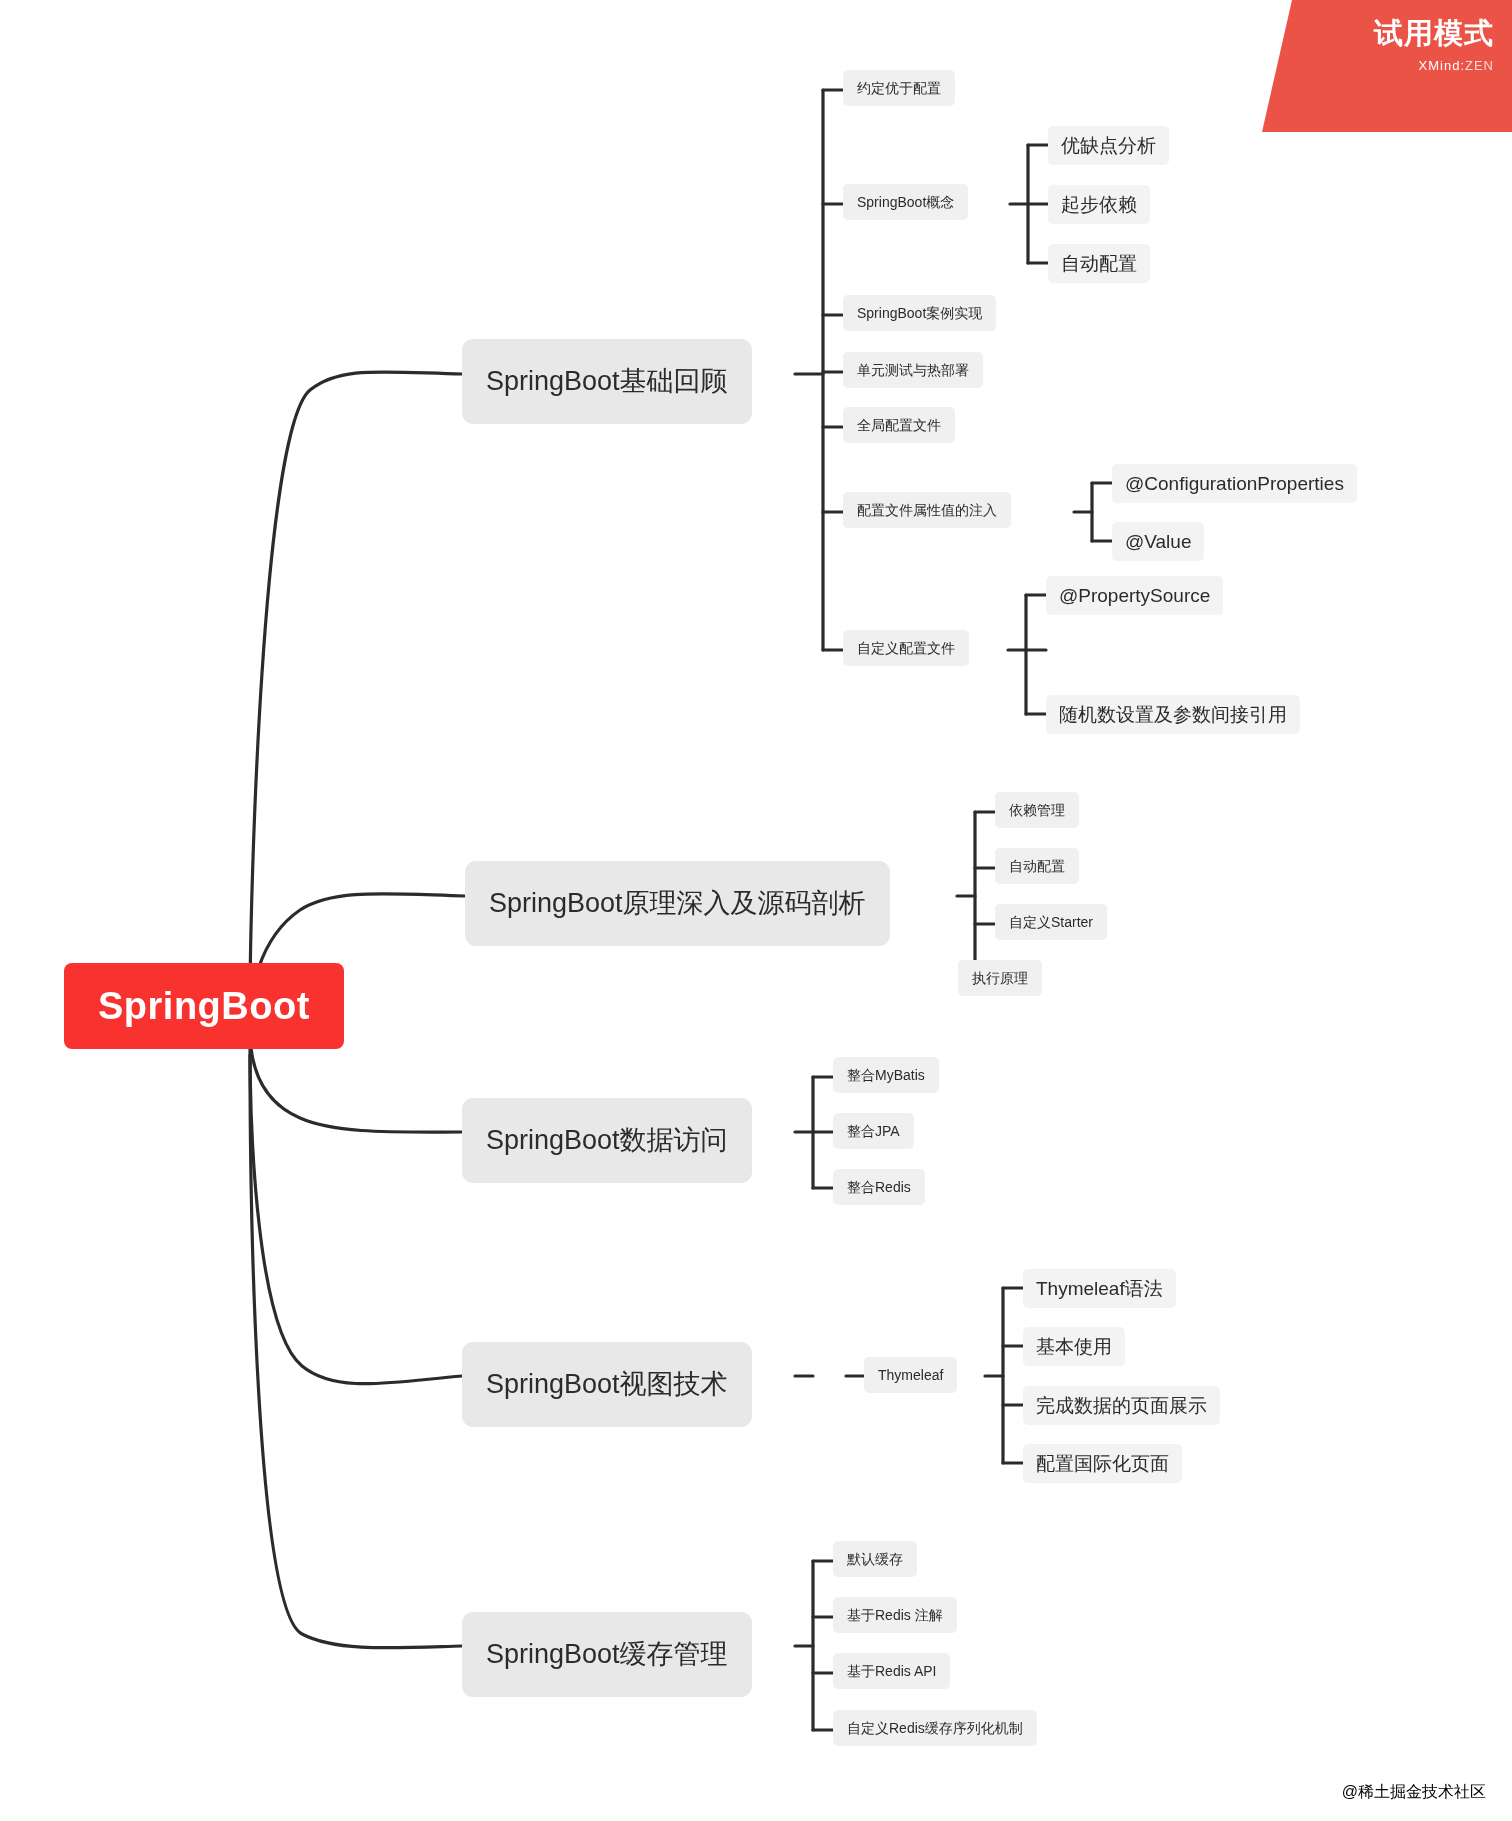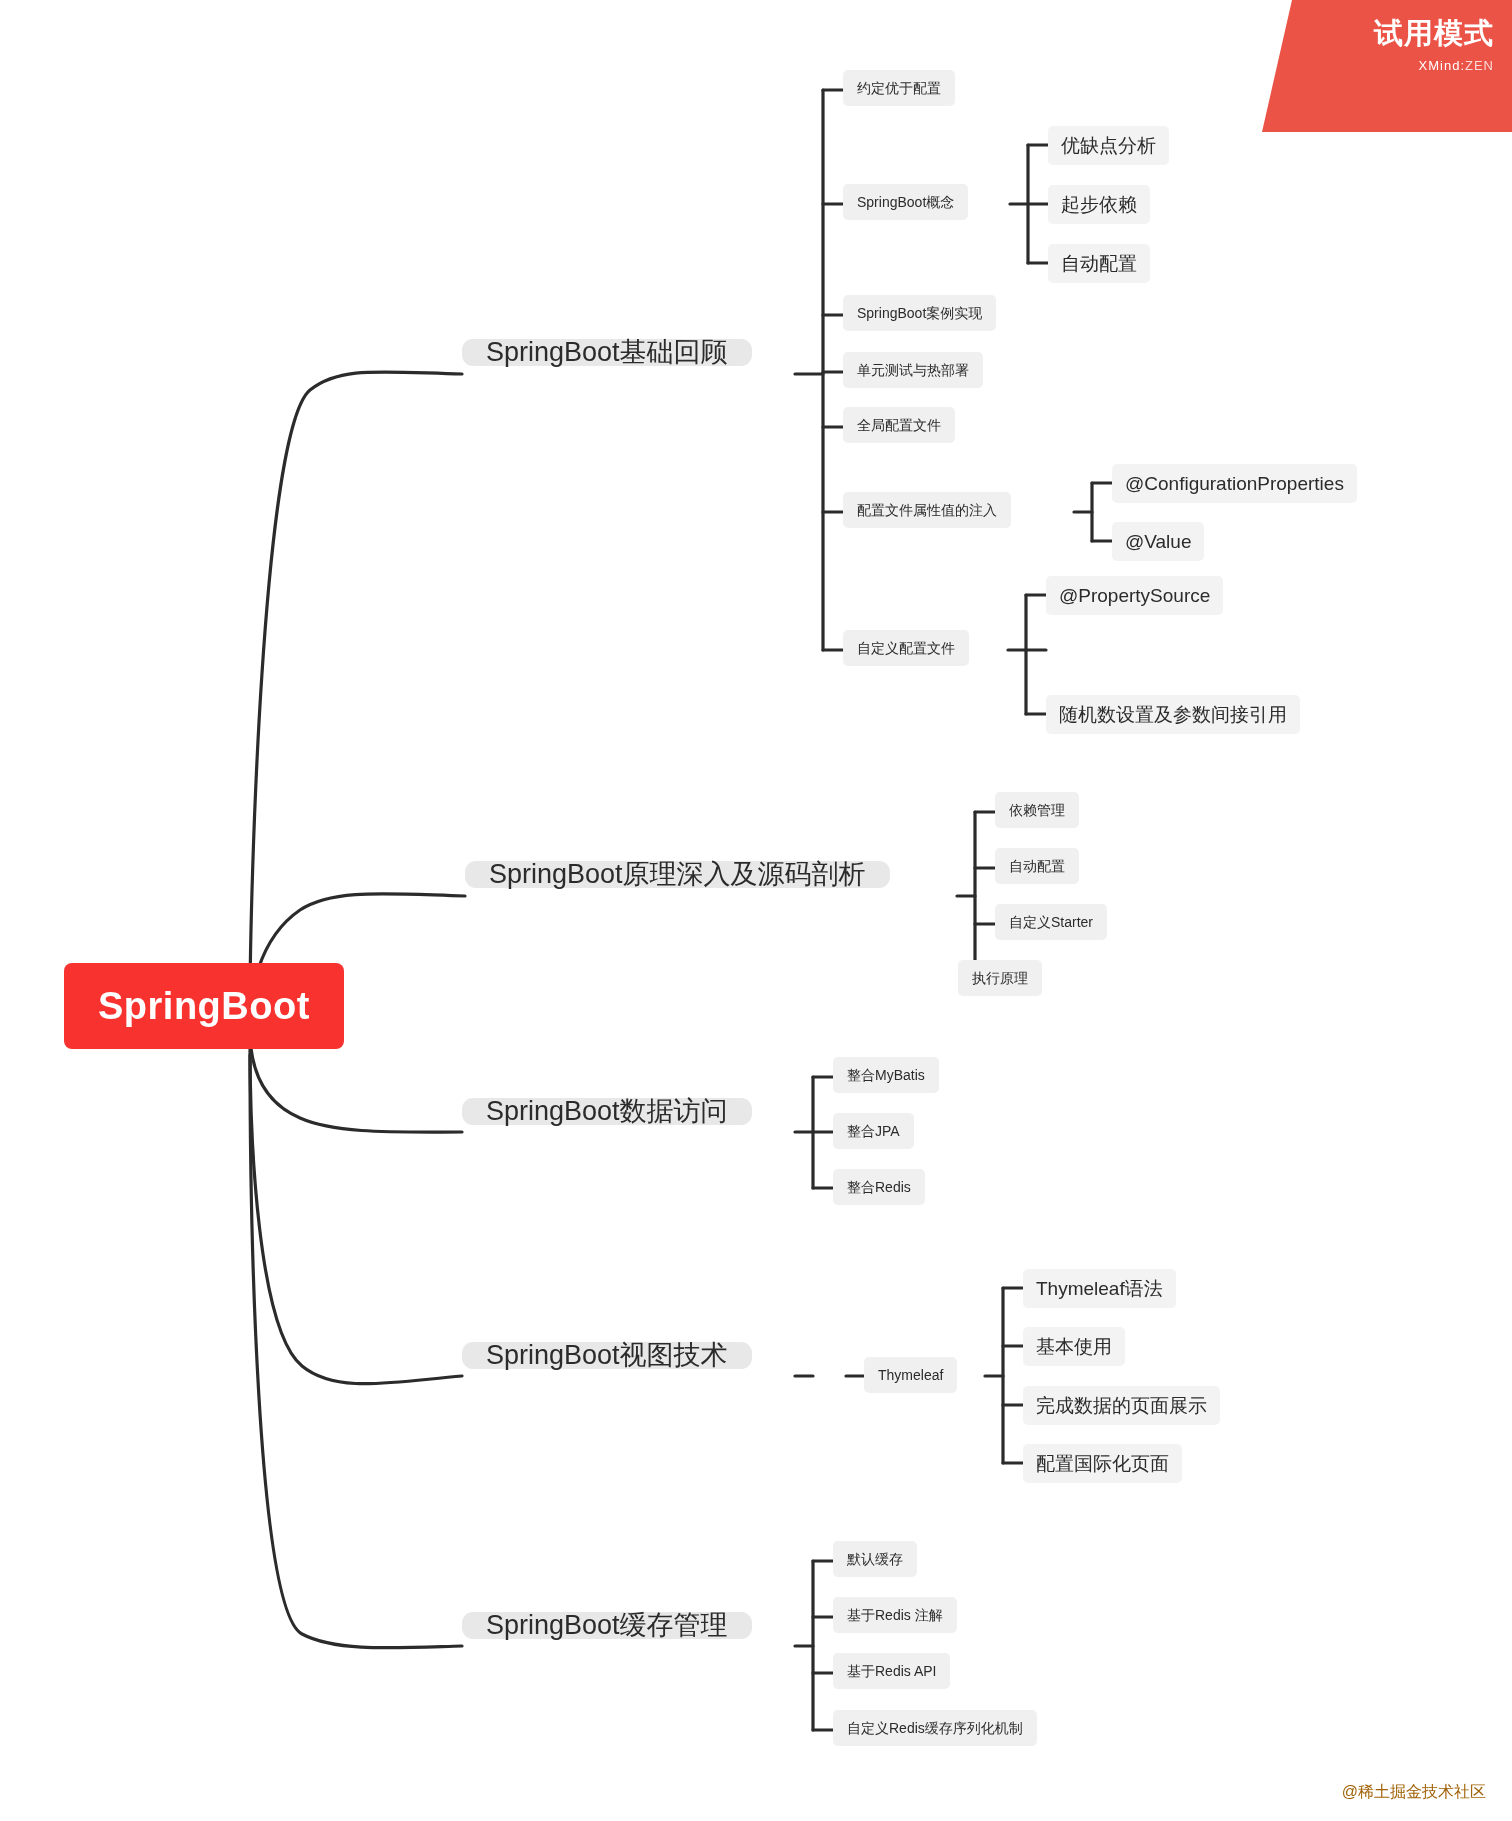--- a/index.html
+++ b/index.html
@@ -71,21 +71,21 @@
     padding: 24px 34px;
     left: 64px;
     top: 963px;
     letter-spacing: 0.5px;
   }
   .lvl1 {
     background: #e8e8e8;
     color: #2b2b2b;
     font-size: 27px;
     border-radius: 11px;
-    padding: 0 24px;
+    padding: 29px 24px;
   }
   .lvl2 {
     background: #f0f0f0;
     color: #2b2b2b;
     font-size: 14px;
     border-radius: 5px;
     padding: 11px 14px;
   }
   .lvl3 {
     background: #f3f3f3;
@@ -93,21 +93,21 @@
     font-size: 19px;
     border-radius: 5px;
     padding: 10px 13px;
   }
 
   #watermark {
     position: absolute;
     right: 26px;
     bottom: 18px;
     font-size: 16px;
-    color: #a16207;
+    color: #000000;
   }
 </style>
 </head>
 <body>
 
 <div id="stage">
 
   <div id="trial-badge">
     <div class="title">试用模式</div>
     <div class="sub"><span>XMind</span><span>:</span><span class="zen">ZEN</span></div>

